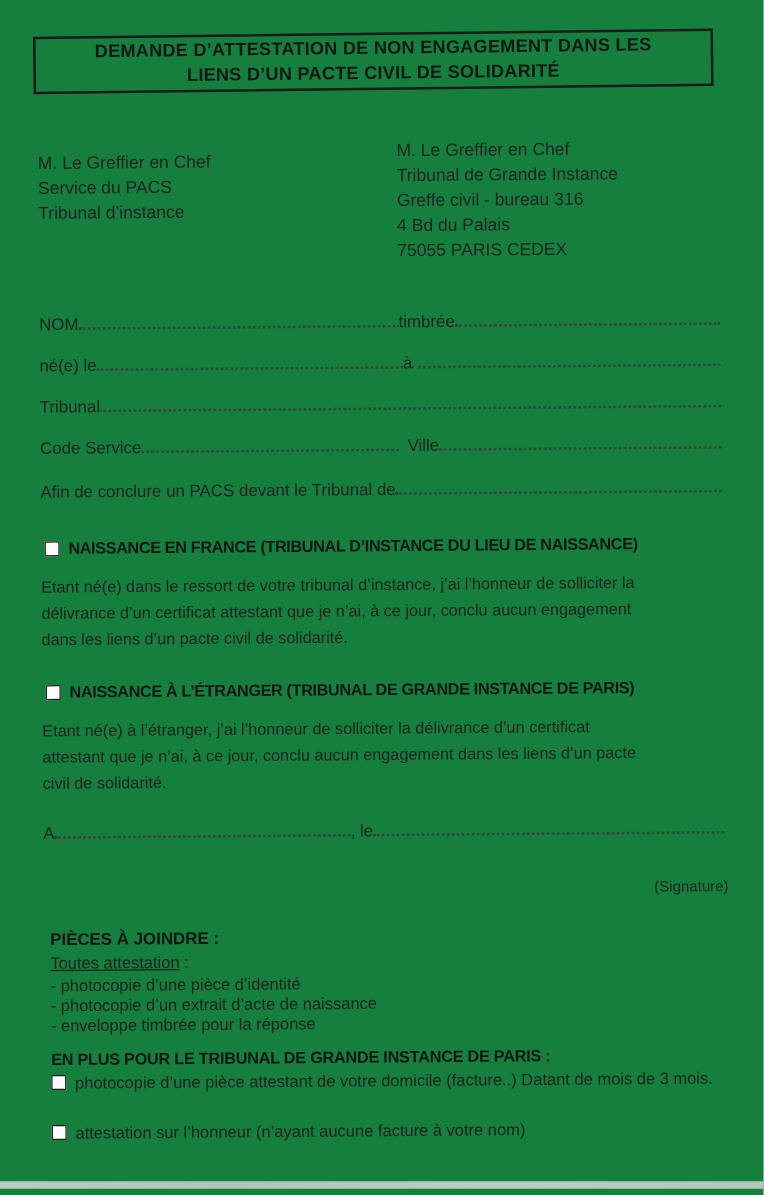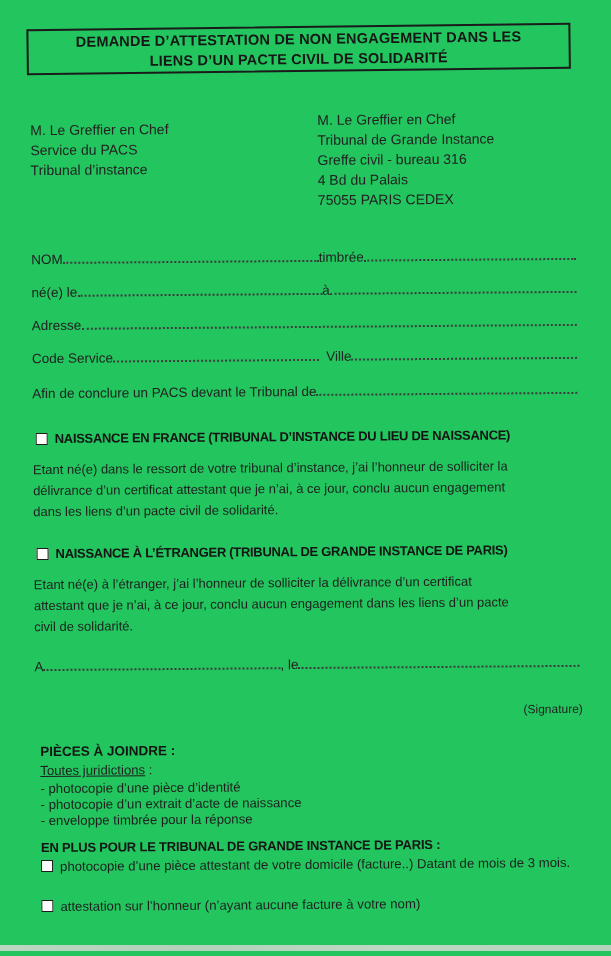--- a/index.html
+++ b/index.html
@@ -1,18 +1,18 @@
 <!DOCTYPE html>
 <html><head>
 <meta charset="utf-8">
 <style>
   html,body{margin:0;padding:0;background:#ffffff;}
   .page{
     position:relative;width:611px;height:956px;overflow:hidden;
-    background:#22c55e;color:#1f1f1f;
+    background:#15803d;color:#1f1f1f;
     font-family:"Liberation Sans","DejaVu Sans",sans-serif;
   }
   .tilt{position:absolute;inset:0;transform:rotate(-0.45deg);transform-origin:50% 50%;}
   .abs{position:absolute;}
 
   .title-box{
     left:30px;top:26px;width:540px;height:42px;
     border:2px solid #1b1b1b;
     display:flex;flex-direction:column;justify-content:center;align-items:center;
     text-align:center;font-weight:bold;font-size:14.5px;line-height:20px;
@@ -99,21 +99,21 @@
     </div>
 
     <div class="abs frow" style="top:283px;">
       <span class="lbl">né(e) le </span>
       <span class="leader" style="width:245px;"></span>
       <span class="lbl">à</span>
       <span class="leader lead-flex"></span>
     </div>
 
     <div class="abs frow" style="top:316px;">
-      <span class="lbl">Adresse</span>
+      <span class="lbl">Tribunal</span>
       <span class="leader lead-flex"></span>
     </div>
 
     <div class="abs frow" style="top:349px;">
       <span class="lbl">Code Service</span>
       <span class="leader" style="width:206px;"></span>
       <span class="lbl" style="margin-left:7px;">Ville</span>
       <span class="leader lead-flex"></span>
     </div>
 
@@ -143,21 +143,21 @@
       <span class="leader" style="width:237px;"></span>
       <span class="lbl">, le</span>
       <span class="leader lead-flex"></span>
     </div>
 
     <div class="abs sig">(Signature)</div>
 
     <div class="abs pieces-h">PIÈCES À JOINDRE :</div>
 
     <div class="abs toutes">
-      <span class="u">Toutes juridictions</span><span> :</span>
+      <span class="u">Toutes attestation</span><span> :</span>
     </div>
 
     <div class="abs pieces-list">
       <div>- photocopie d’une pièce d’identité</div>
       <div>- photocopie d’un extrait d’acte de naissance</div>
       <div>- enveloppe timbrée pour la réponse</div>
     </div>
 
     <div class="abs enplus-h">EN PLUS POUR LE TRIBUNAL DE GRANDE INSTANCE DE PARIS :</div>
 

